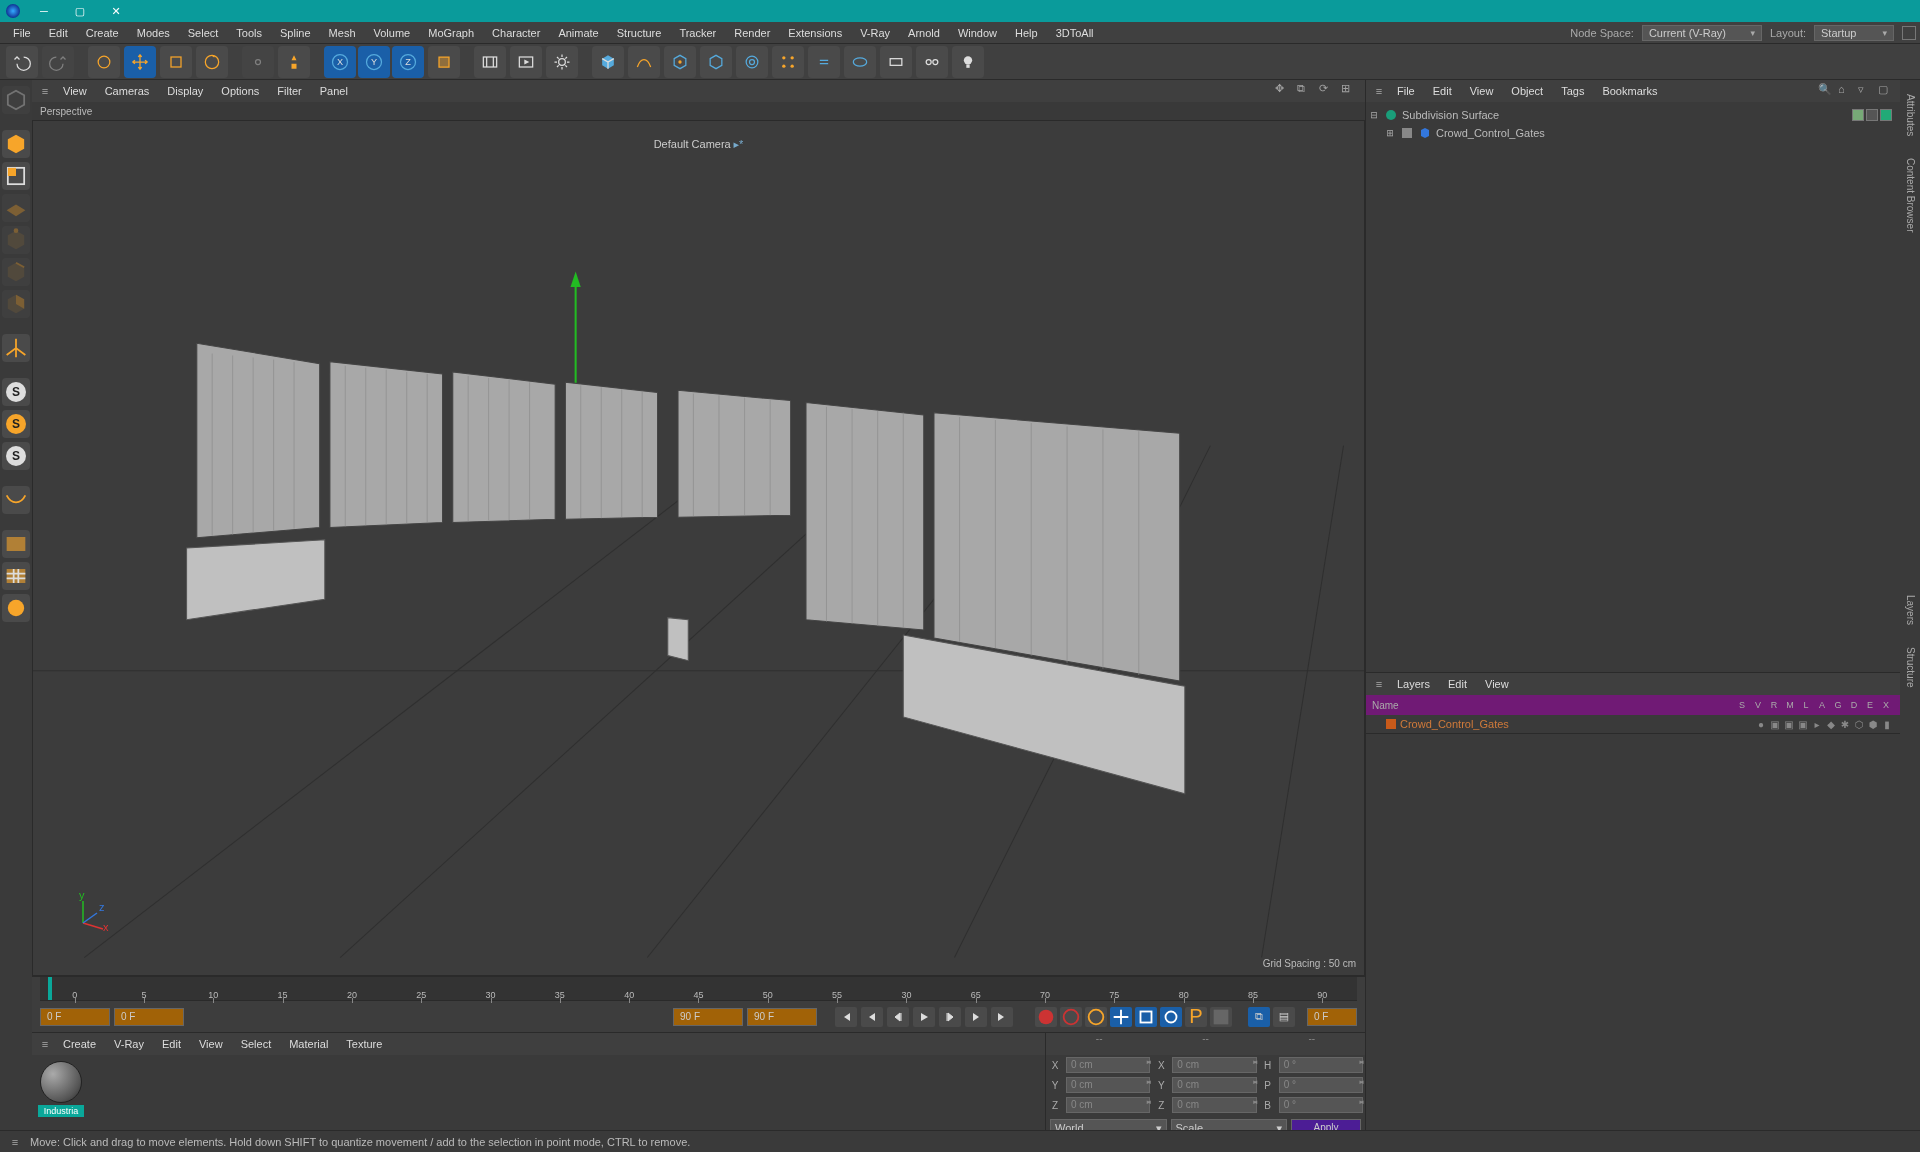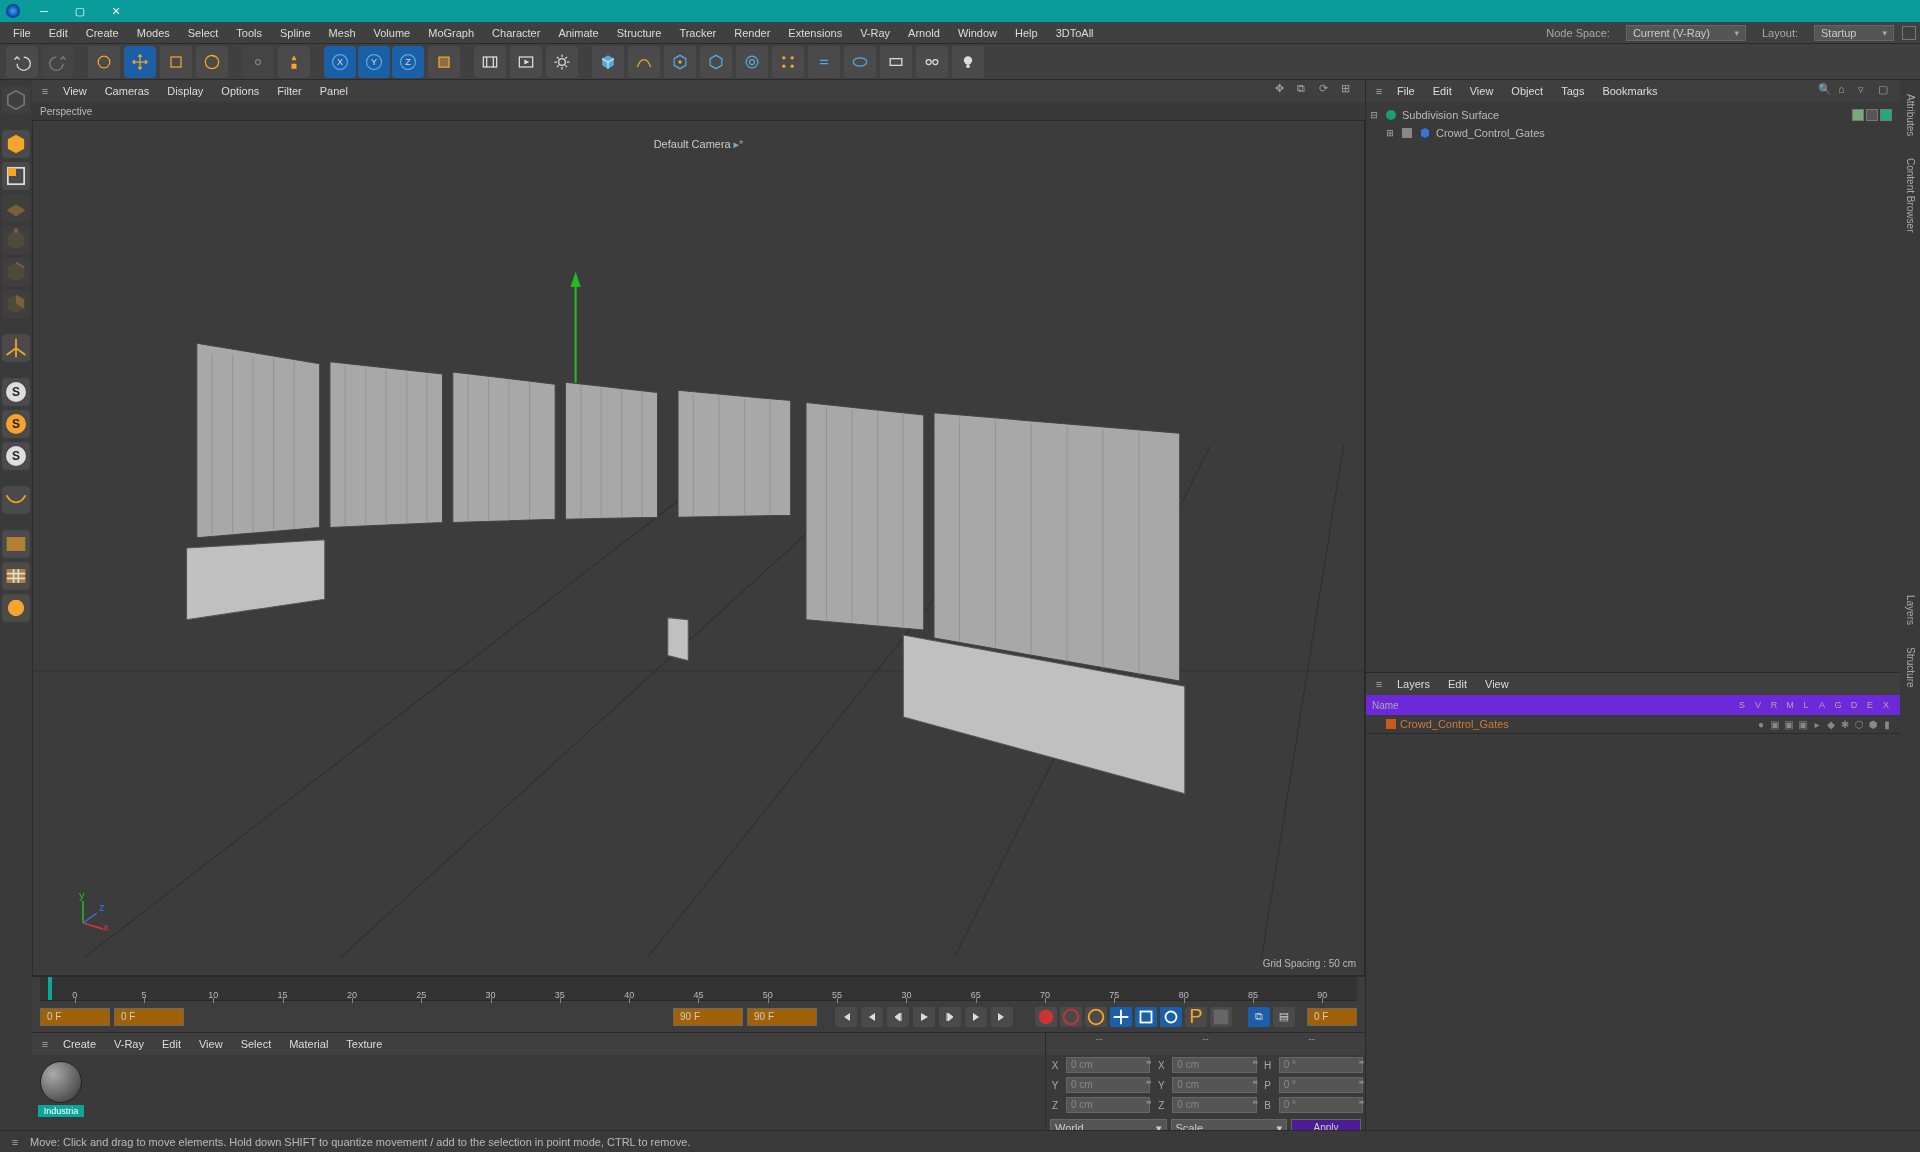--- a/index.html
+++ b/index.html
@@ -8,21 +8,21 @@
 
 .titlebar { height:22px; background:#0a9b9b; display:flex; align-items:center; padding:0 6px; }
 .titlebar .app-icon { width:14px; height:14px; background:radial-gradient(circle,#3af,#006); border-radius:50%; margin-right:6px; flex:none; }
 .titlebar .title { color:#fff; font-size:11px; flex:1; }
 .titlebar .winbtn { width:36px; height:22px; display:flex; align-items:center; justify-content:center; color:#fff; }
 
 
 .mainmenu { height:22px; background:#404040; display:flex; align-items:center; padding:0 4px; border-bottom:1px solid #2a2a2a; }
 .mainmenu .item { padding:3px 9px; color:#ddd; cursor:pointer; }
 .mainmenu .spacer { flex:1; }
-.mainmenu .lbl { color:#aaa; margin:0 12px; }
+.mainmenu .lbl { color:#aaa; margin:0 4px; }
 .mainmenu .dd { background:#555; border:1px solid #666; padding:1px 6px; min-width:120px; display:inline-flex; align-items:center; justify-content:space-between; margin:0 4px; }
 .mainmenu .dd .chev { font-size:9px; color:#aaa; margin-left:auto; }
 .mainmenu .squareTiny { width:14px; height:14px; border:1px solid #777; margin-left:4px; }
 
 
 .maintoolbar { height:36px; background:#404040; display:flex; align-items:center; padding:2px 6px; gap:4px; border-bottom:1px solid #2a2a2a; }
 .tbtn { width:32px; height:32px; border-radius:4px; display:flex; align-items:center; justify-content:center; background:#4a4a4a; position:relative; }
 .tbtn.active { background:#1a5fa8; }
 .tbtn svg { width:20px; height:20px; }
 .tgroup { display:flex; gap:2px; }
@@ -112,21 +112,21 @@
 .node .exp { width:12px; text-align:center; color:#aaa; font-size:9px; }
 .node .nicon { width:14px; height:14px; }
 .node .ntxt { color:#bbb; font-size:11px; }
 .node .tagcol { margin-left:auto; display:flex; gap:2px; padding-right:6px; }
 .tagbox { width:12px; height:12px; background:#555; border:1px solid #777; }
 
 .layerpanel { height:480px; background:#3a3a3a; border-left:1px solid #2a2a2a; border-top:1px solid #2a2a2a; display:flex; flex-direction:column; }
 .layerpanel .lbar { height:22px; display:flex; align-items:center; padding:0 4px; background:#3f3f3f; }
 .layerpanel .lbar .burger { width:18px; text-align:center; color:#aaa; }
 .layerpanel .lbar .m { padding:3px 9px; color:#ddd; }
-.layerpanel .lhead { height:20px; display:flex; align-items:center; padding:0 6px; background:#6d28d9;justify-content:flex-end; }
+.layerpanel .lhead { height:20px; display:flex; align-items:center; padding:0 6px; background:#701a75;justify-content:flex-end; }
 .layerpanel .lhead .namecol { flex:1; color:#aaa; font-size:10px; }
 .layerpanel .lhead .icn { width:16px; text-align:center; color:#aaa; font-size:9px; }
 .layerpanel .lrow { height:18px; display:flex; align-items:center; padding:0 6px; }
 .layerpanel .lrow .sw { width:10px; height:10px; background:#c85a1a; margin:0 4px 0 14px; }
 .layerpanel .lrow .ltxt { flex:1; color:#d07a3a; font-size:11px; }
 .layerpanel .lrow .dot { width:14px; text-align:center; color:#888; font-size:10px; }
 
 .attrpanel { flex:1; border-top:1px solid #2a2a2a; display:flex; flex-direction:column; }
 
 

